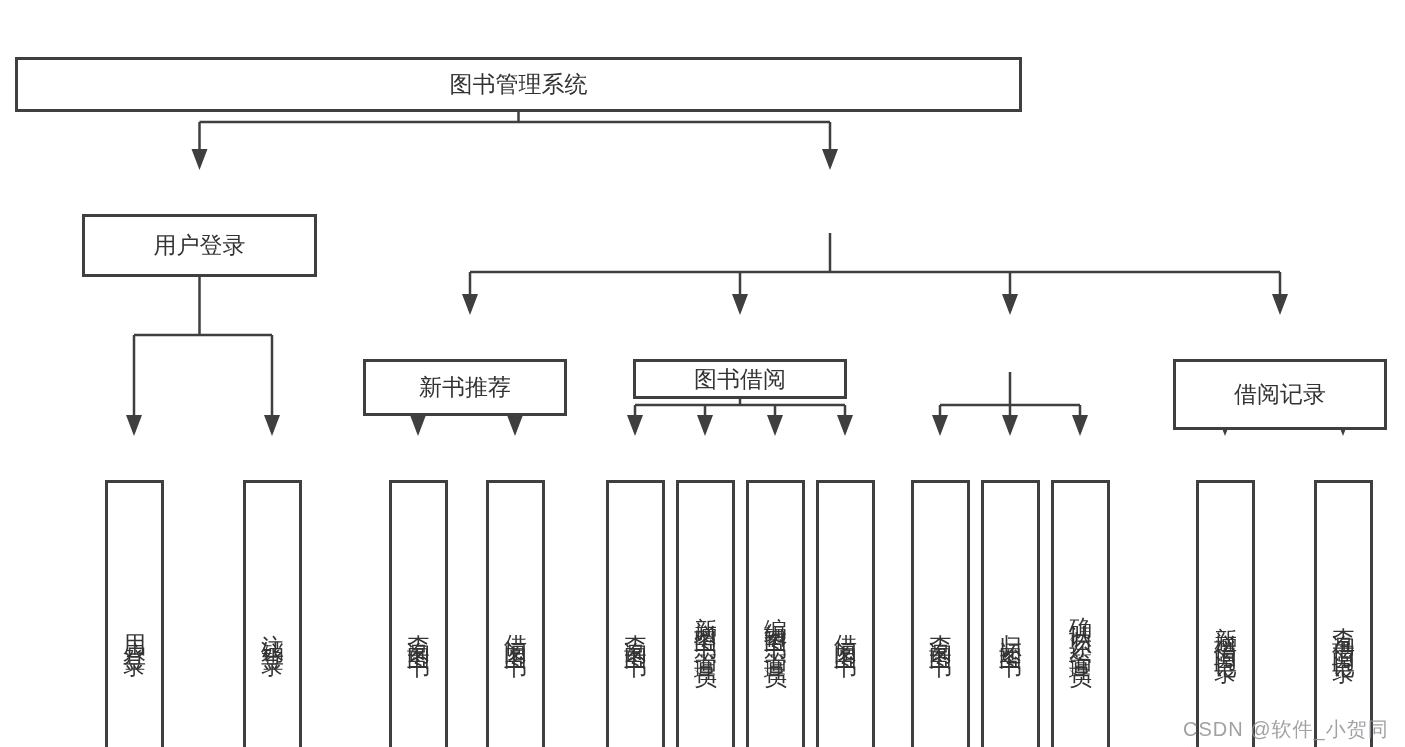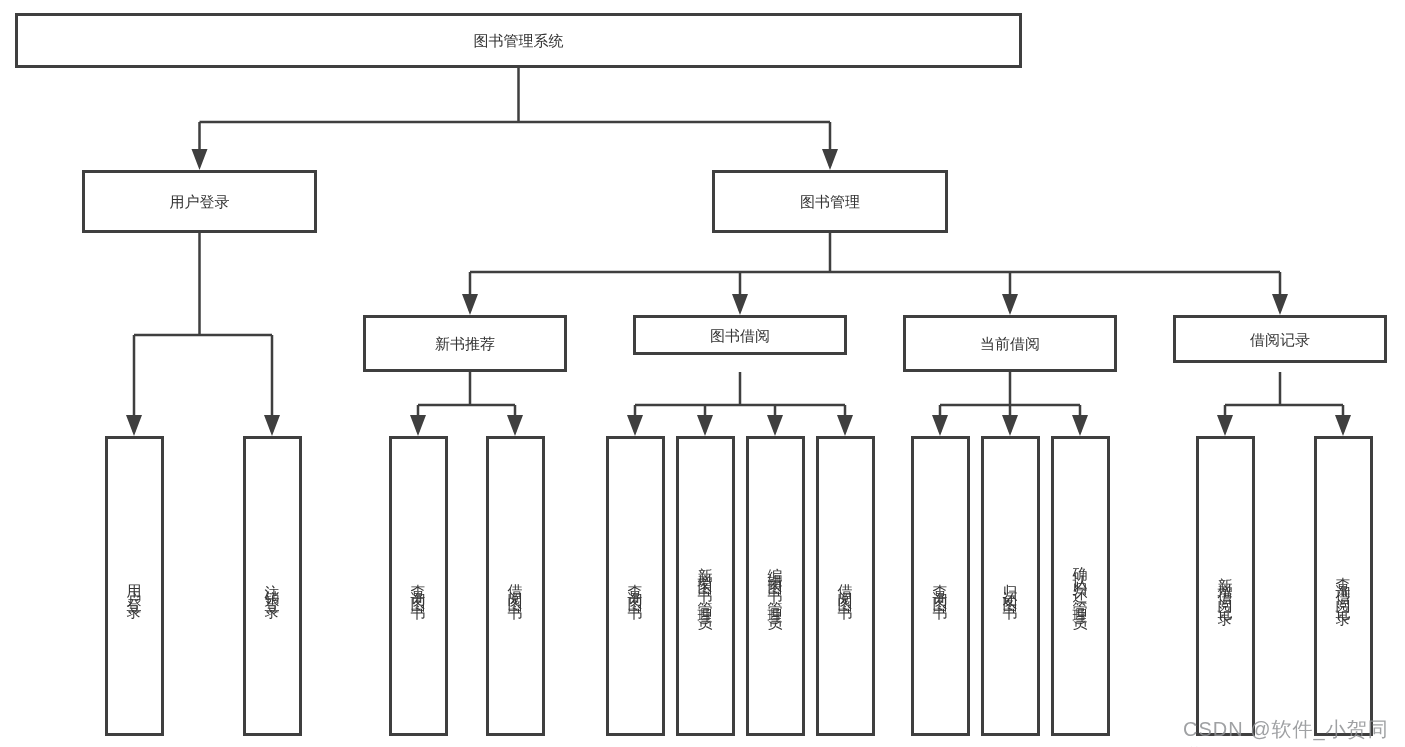--- a/index.html
+++ b/index.html
@@ -12,21 +12,21 @@
   #stage{
     position:relative;width:1405px;height:747px;background:var(--bg);
     font-family:"Liberation Sans","DejaVu Sans",sans-serif;overflow:hidden;
   }
   #wires{position:absolute;left:0;top:0;width:1405px;height:747px;}
   .cline{stroke:var(--line);stroke-width:2.5;fill:none;}
   .carrow{fill:var(--line);stroke:none;}
   .box{
     position:absolute;box-sizing:border-box;border:3px solid var(--line);
     background:var(--bg);display:flex;align-items:center;justify-content:center;
-    color:var(--text);font-size:15px;line-height:1;white-space:nowrap;
+    color:var(--text);font-size:23px;line-height:1;white-space:nowrap;margin-top:44px;
   }
   .v{
     writing-mode:vertical-rl;text-orientation:mixed;letter-spacing:7px;
   }
   .watermark{
     position:absolute;left:1183px;top:716px;font-size:20px;
     color:var(--watermark);opacity:.85;letter-spacing:1px;
   }
 </style>
 </head>
@@ -54,34 +54,28 @@
       M1225 436 l-8 -21 h16 z  M1343 436 l-8 -21 h16 z"></path>
   </svg>
 
   <div class="box" style="left:15px;top:13px;width:1007px;height:55px">
     <span>图书管理系统</span>
   </div>
 
   <div class="box" style="left:82px;top:170px;width:235px;height:63px">
     <span>用户登录</span>
   </div>
-  <div class="box" style="left:712px;top:170px;width:236px;height:63px">
-    <span>图书管理</span>
-  </div>
 
   <div class="box" style="left:363px;top:315px;width:204px;height:57px">
     <span>新书推荐</span>
   </div>
   <div class="box" style="left:633px;top:315px;width:214px;height:40px">
     <span>图书借阅</span>
   </div>
-  <div class="box" style="left:903px;top:315px;width:214px;height:57px">
-    <span>当前借阅</span>
-  </div>
-  <div class="box" style="left:1173px;top:315px;width:214px;height:48px">
+  <div class="box" style="left:1173px;top:315px;width:214px;height:71px">
     <span>借阅记录</span>
   </div>
 
   <div class="box v" style="left:105px;top:436px;width:59px;height:300px">
     <span>用户登录</span>
   </div>
   <div class="box v" style="left:243px;top:436px;width:59px;height:300px">
     <span>注销登录</span>
   </div>
 

